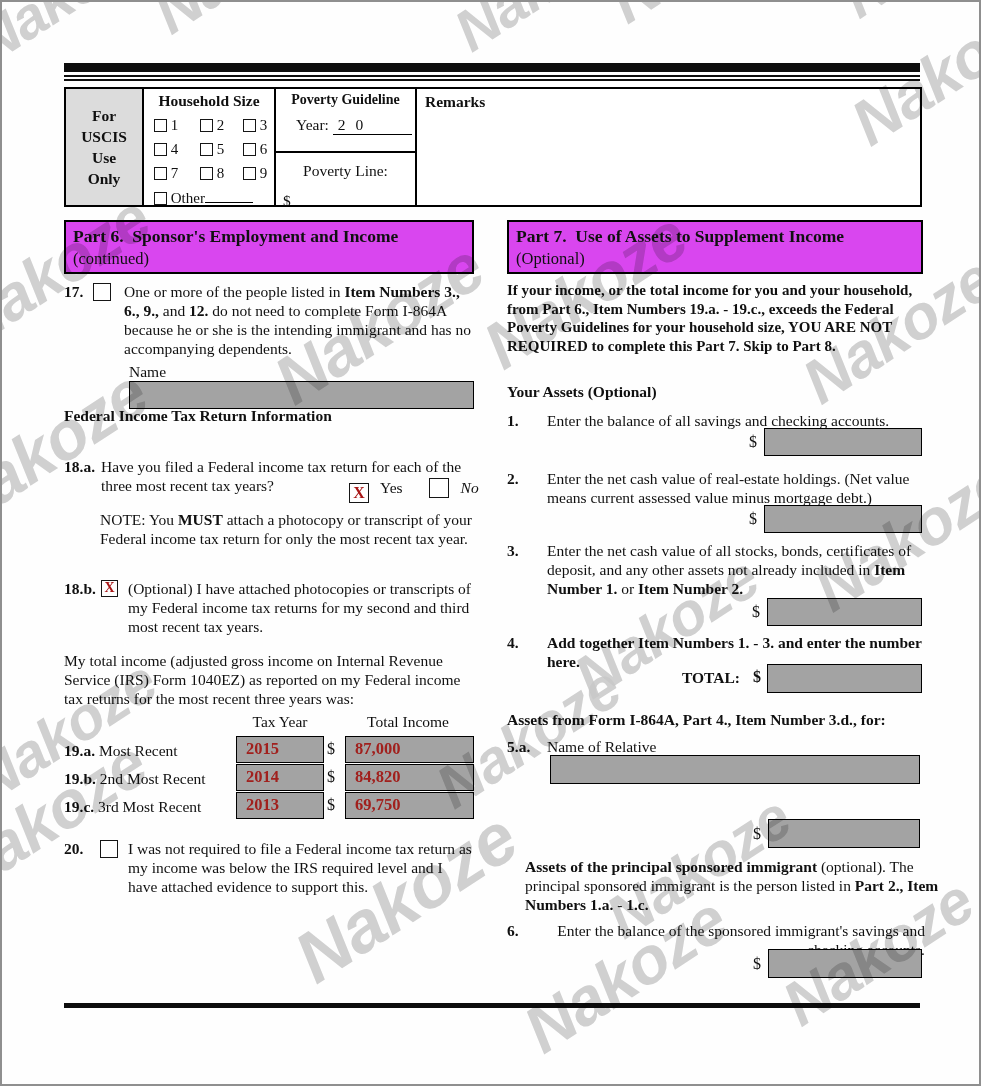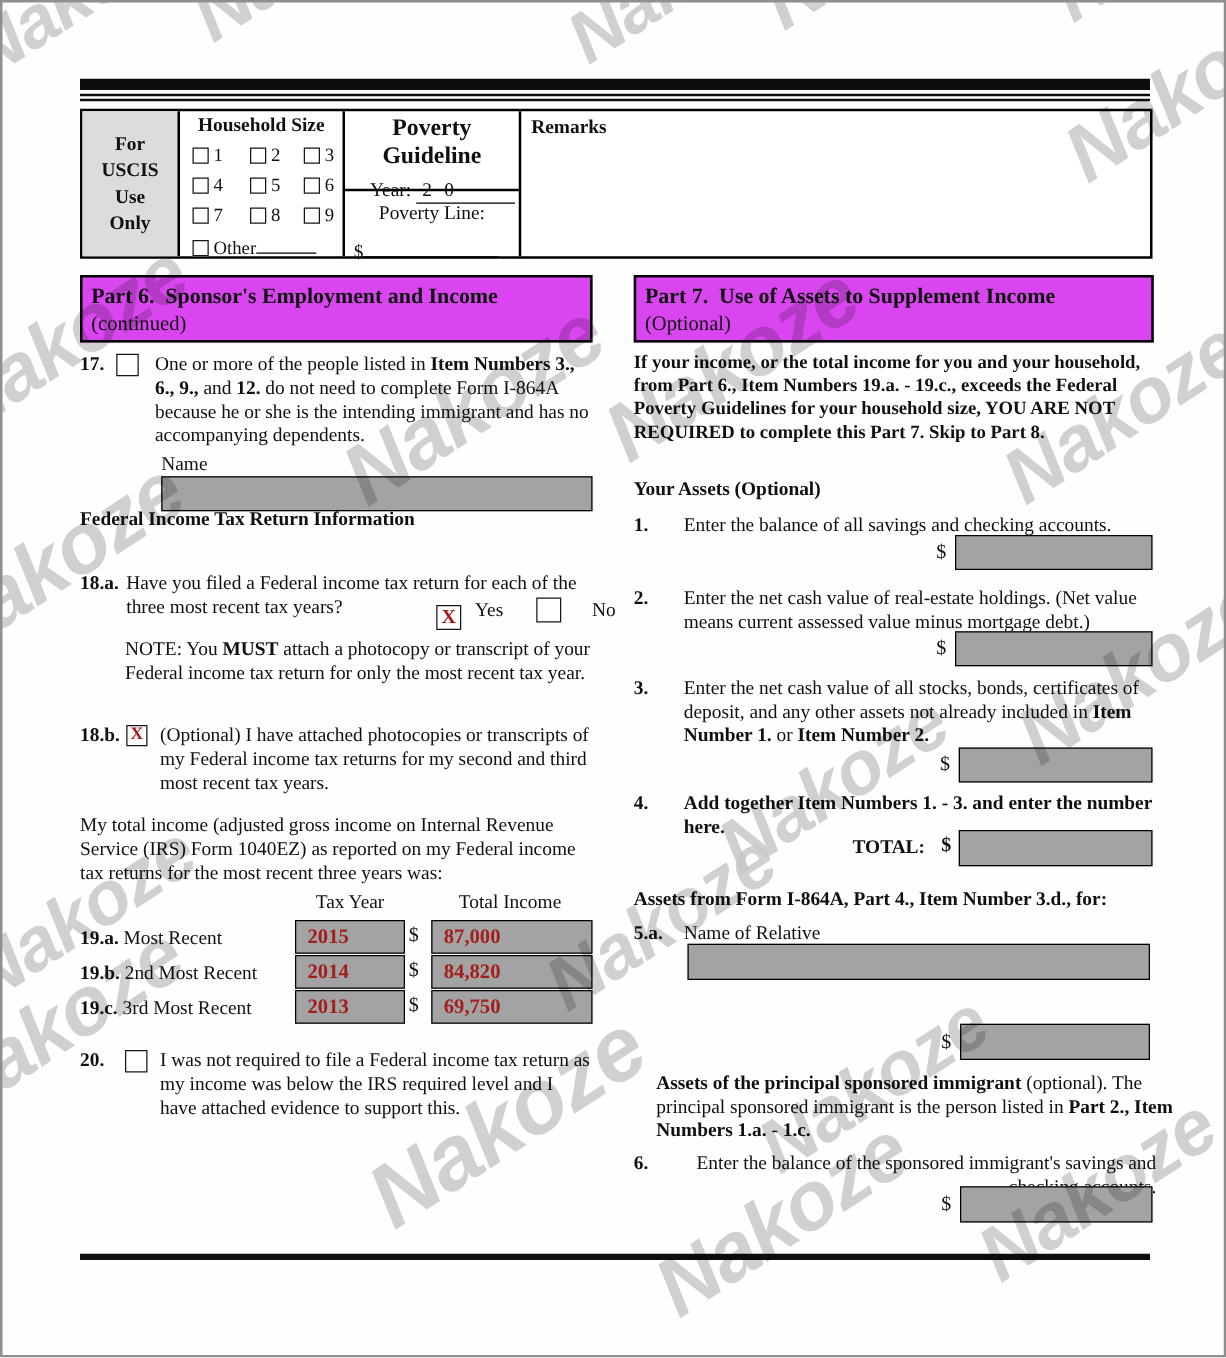--- a/index.html
+++ b/index.html
@@ -33,21 +33,21 @@
   .hh-title { text-align:center; font-weight:bold; font-size:15.5px; }
   .hh-grid { display:grid; grid-template-columns:46px 43px 40px; row-gap:7px; margin:7px 0 0 10px; }
   .hh-opt { font-size:15px; white-space:nowrap; }
   .cb {
     display:inline-block; box-sizing:border-box; background:#fff;
     border:1.7px solid #161616; vertical-align:-2px; width:13px; height:13px;
     text-align:center; color:#a81616; font-weight:bold; font-family:"Liberation Serif",serif;
     line-height:11px; font-size:13px;
   }
   .pov-top { height:64px; border-bottom:2px solid #000; box-sizing:border-box; padding-top:3px; }
-  .pov-title { text-align:center; font-weight:bold; font-size:19px; }
+  .pov-title { text-align:center; font-weight:bold; font-size:14px; }
   .yr-row { margin:8px 0 0 20px; font-size:15.5px; }
   .yr-line { display:inline-block; min-width:74px; border-bottom:1.7px solid #000;
     padding:0 0 0 5px; letter-spacing:3px; font-size:15.5px; }
   .pov-bot { padding-top:9px; }
   .pl-label { text-align:center; font-size:15.5px; }
   .dol-row { margin:10px 0 0 7px; font-size:15.5px; }
   .dol-line { display:inline-block; min-width:108px; border-bottom:1.7px solid #000; height:15px; }
   .oth-line { display:inline-block; min-width:48px; border-bottom:1.7px solid #000; height:13px; }
   
   .parthdr { position:absolute; top:218px; height:54px; box-sizing:border-box;
@@ -133,21 +133,21 @@
   <div class="abs t b" style="left:62px;top:404px;">Federal Income Tax Return Information</div>
 
   <div class="item" style="left:62px;top:455px;width:412px;">
     <span class="num" style="flex:0 0 37px;">18.a.</span>
     <div class="t" style="width:375px;">Have you filed a Federal income tax return for each of the three most recent tax years?</div>
   </div>
   <div class="abs" style="left:347px;top:476px;white-space:nowrap;">
     <span class="cb" style="width:20px;height:20px;line-height:17px;font-size:16px;vertical-align:-5px;">X</span>
     <span class="t" style="margin-left:7px;">Yes</span>
     <span class="cb" style="width:20px;height:20px;line-height:17px;font-size:16px;vertical-align:-5px;margin-left:22px;"></span>
-    <span class="t" style="margin-left:21px;">No</span>
+    <span class="t" style="margin-left:8px;font-style:italic;">No</span>
   </div>
 
   <div class="abs t" style="left:98px;top:508px;width:376px;"><span style="font-weight: normal;">NOTE:</span><span>  You </span><span style="font-weight: bold;">MUST</span><span> attach a photocopy or transcript of your Federal income tax return for only the most recent tax year.</span></div>
 
   <div class="item" style="left:62px;top:577px;width:412px;">
     <span class="num" style="flex:0 0 37px;">18.b.</span>
     <span class="cb" style="width:17px;height:17px;line-height:14px;font-size:14px;margin:1px 10px 0 0;flex:0 0 auto;">X</span>
     <div class="t" style="width:346px;">(Optional) I have attached photocopies or transcripts of my Federal income tax returns for my second and third most recent tax years.</div>
   </div>
 

